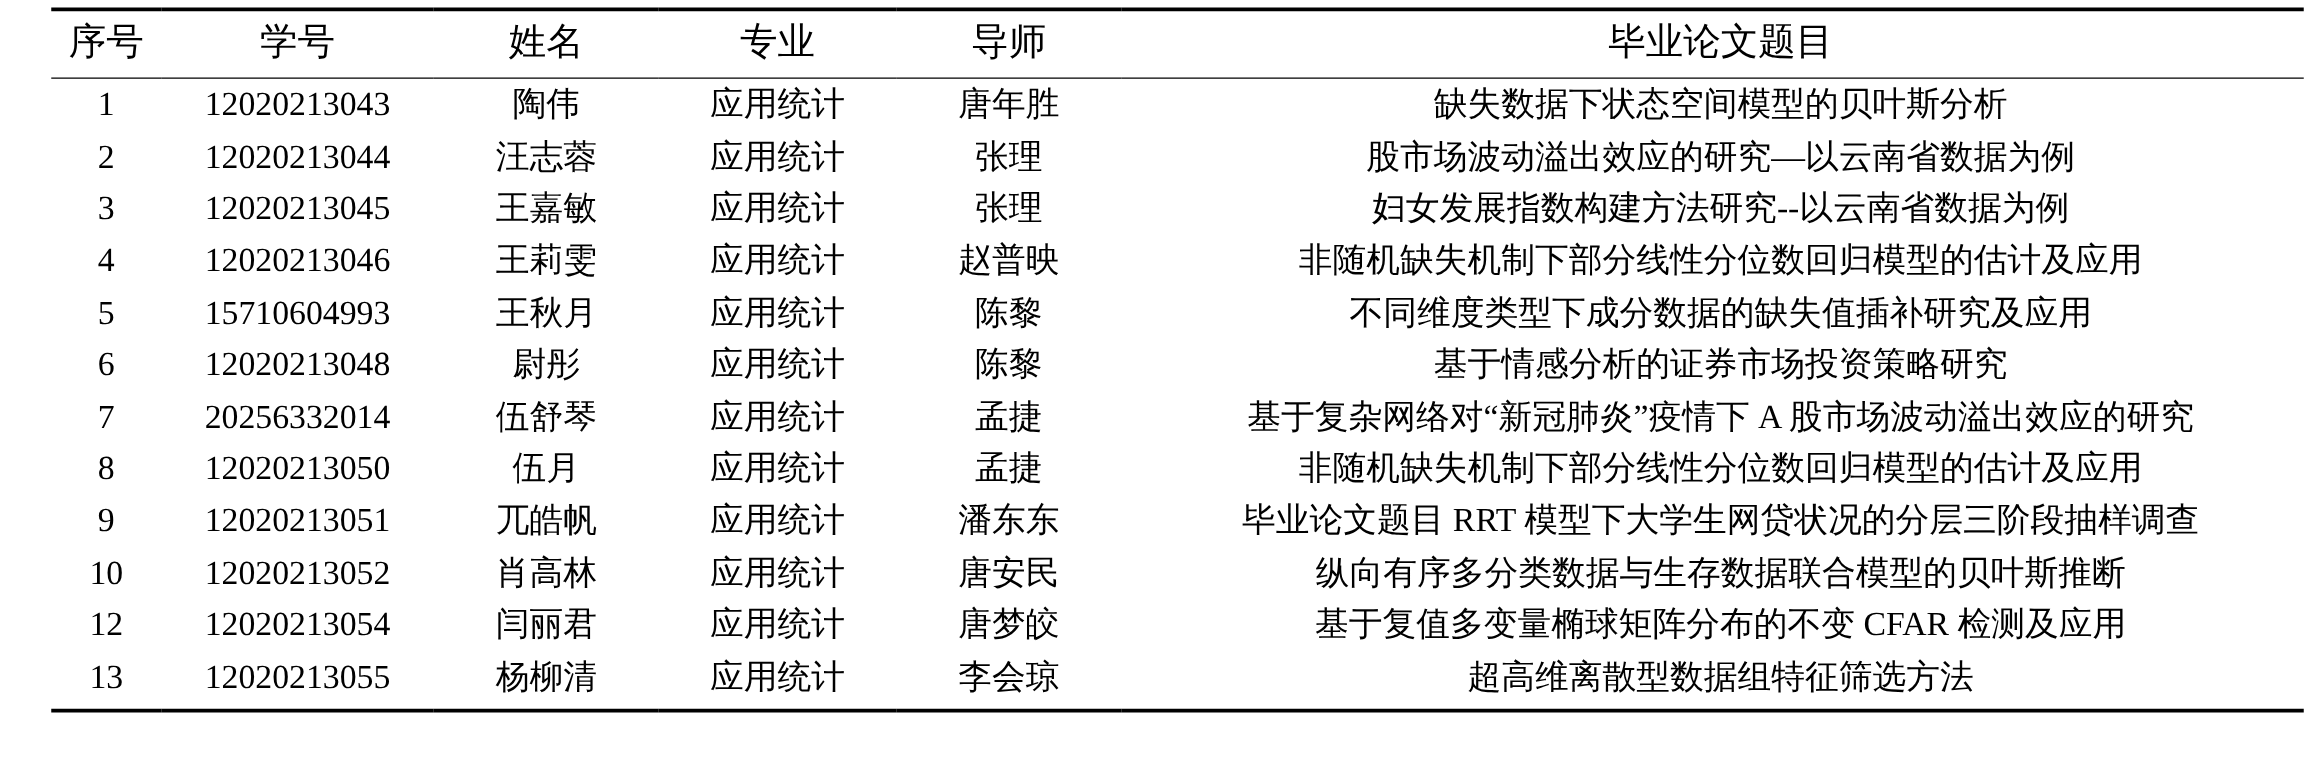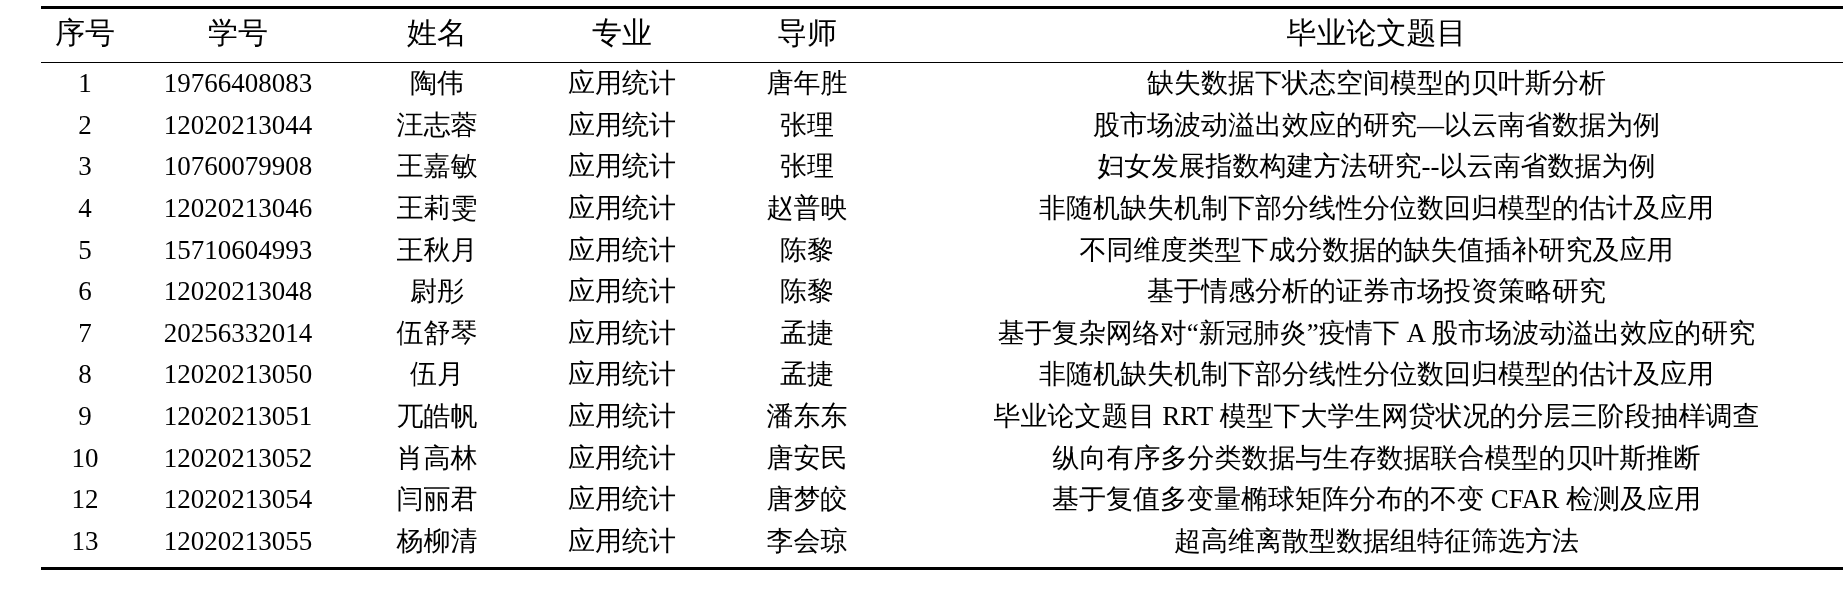--- a/index.html
+++ b/index.html
@@ -77,37 +77,37 @@
         <th>学号</th>
         <th>姓名</th>
         <th>专业</th>
         <th>导师</th>
         <th>毕业论文题目</th>
       </tr>
     </thead>
     <tbody>
       <tr>
         <td class="num-cell">1</td>
-        <td class="id-cell">19766408083</td>
+        <td class="id-cell">12020213043</td>
         <td>陶伟</td>
         <td>应用统计</td>
         <td>唐年胜</td>
         <td>缺失数据下状态空间模型的贝叶斯分析</td>
       </tr>
       <tr>
         <td class="num-cell">2</td>
         <td class="id-cell">12020213044</td>
         <td>汪志蓉</td>
         <td>应用统计</td>
         <td>张理</td>
         <td>股市场波动溢出效应的研究—以云南省数据为例</td>
       </tr>
       <tr>
         <td class="num-cell">3</td>
-        <td class="id-cell">10760079908</td>
+        <td class="id-cell">12020213045</td>
         <td>王嘉敏</td>
         <td>应用统计</td>
         <td>张理</td>
         <td>妇女发展指数构建方法研究--以云南省数据为例</td>
       </tr>
       <tr>
         <td class="num-cell">4</td>
         <td class="id-cell">12020213046</td>
         <td>王莉雯</td>
         <td>应用统计</td>

